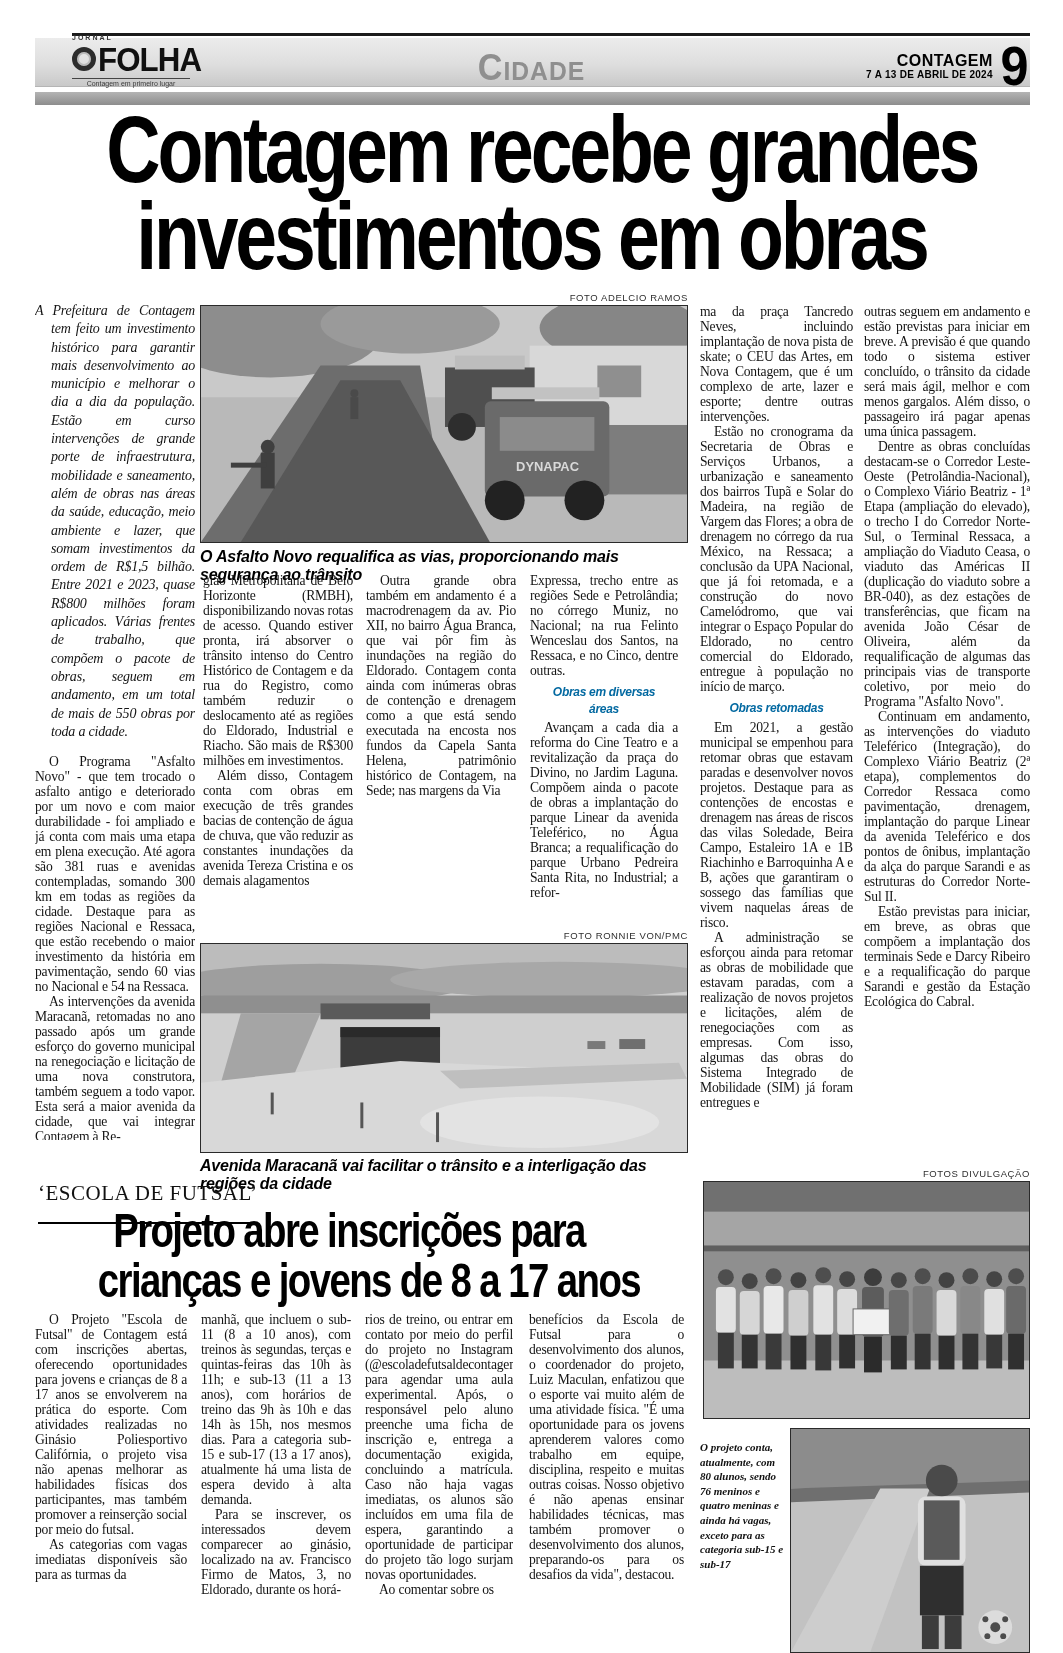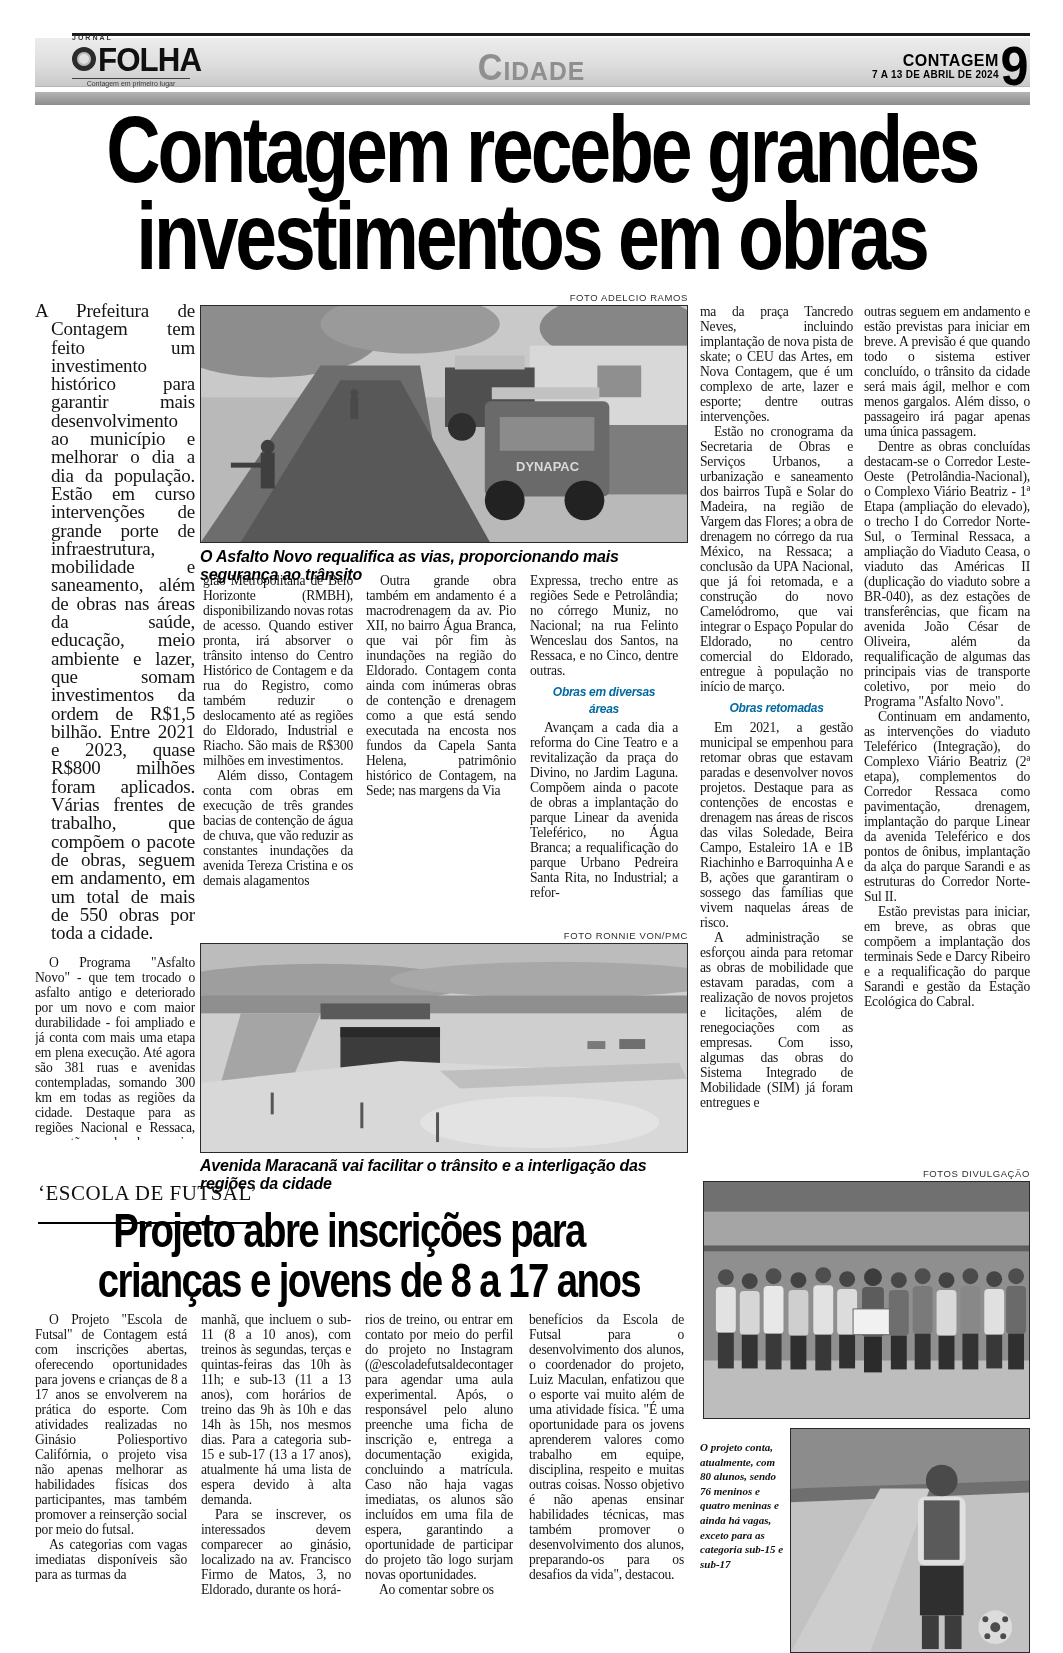--- a/index.html
+++ b/index.html
@@ -20,21 +20,21 @@
                display:inline-block; margin-right:2px; box-shadow:inset 0 0 0 2px #bbb; }
   .logo-folha { font-size:34px; font-weight:900; letter-spacing:-1px; color:#101010;
                 transform:scaleX(0.92); transform-origin:left center; line-height:1; }
   .logo-tagline { font-size:7px; color:#3a3a3a; border-top:1px solid #444; margin-top:2px;
                   padding-top:1px; width:118px; text-align:center; }
   .section-title { left:0; top:47px; width:1063px; text-align:center;
                    font-family:"Liberation Sans",sans-serif; font-weight:bold;
                    font-size:26px; color:#8f8f8f; letter-spacing:1px; text-transform:uppercase;
                    transform:scaleX(0.95); transform-origin:50% 0; }
   .section-title::first-letter { font-size:36px; }
-  .pageinfo { right:33px; top:42px; display:flex; align-items:center; gap:0;
+  .pageinfo { right:33px; top:42px; display:flex; align-items:center; gap:6px;
               font-family:"Liberation Sans",sans-serif; color:#000; }
   .pageinfo-text { text-align:right; }
   .mast-city { font-size:16px; font-weight:900; letter-spacing:0.5px; line-height:1.1; }
   .mast-date { font-size:10px; font-weight:bold; letter-spacing:0.3px; }
   .pagenum { font-size:56px; font-weight:900; line-height:0.85;
              transform:scaleX(0.9); transform-origin:center; }
   .mast-strip { left:35px; top:92px; width:995px; height:13px;
                 background:linear-gradient(180deg,#b4b4b4,#8d8d8d); }
 
   
@@ -46,21 +46,21 @@
             border-bottom:2px solid #000; padding-bottom:16px; }
   .headline2 { left:35px; top:1206px; width:628px; text-align:center;
                font-family:"Liberation Sans",sans-serif; font-weight:bold; color:#000;
                font-size:48px; line-height:50px; letter-spacing:-2px;
                transform:scaleX(0.8); transform-origin:50% 0; white-space:nowrap; }
 
   
   .bodycol { font-size:13.6px; line-height:15px; text-align:justify; color:#141414;
              letter-spacing:-0.2px; overflow:hidden; }
   .bodycol p.indent { text-indent:14px; }
-  .intro { font-size:19px; line-height:18.3px;
+  .intro { font-style:italic; font-size:14px; line-height:18.3px;
            padding-left:16px; text-indent:-16px; }
   .gap { margin-top:13px; }
   .subhead { font-family:"Liberation Sans",sans-serif; font-weight:bold; font-style:italic;
              font-size:12px; line-height:16.5px; text-align:center; color:#0369a1;
              margin:6px auto 3px auto; width:104px; letter-spacing:-0.3px; }
 
   
   .photo { border:1px solid #2a2a2a; background:#7dd3fc; overflow:hidden; }
   .photo svg { display:block; width:100%; height:100%; }
   .credit { font-family:"Liberation Sans",sans-serif; font-size:9.5px; letter-spacing:0.6px;

